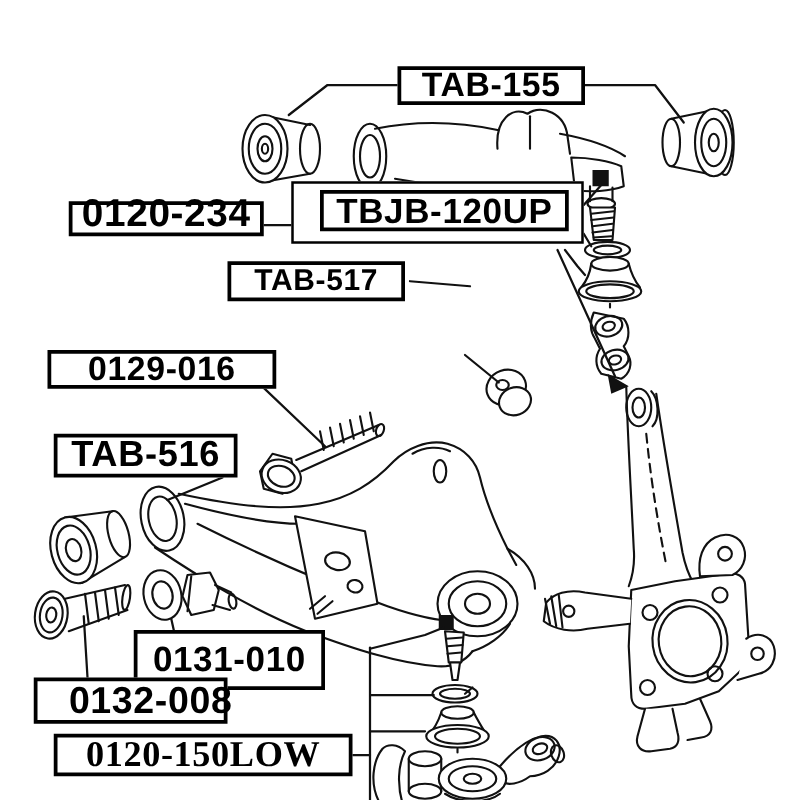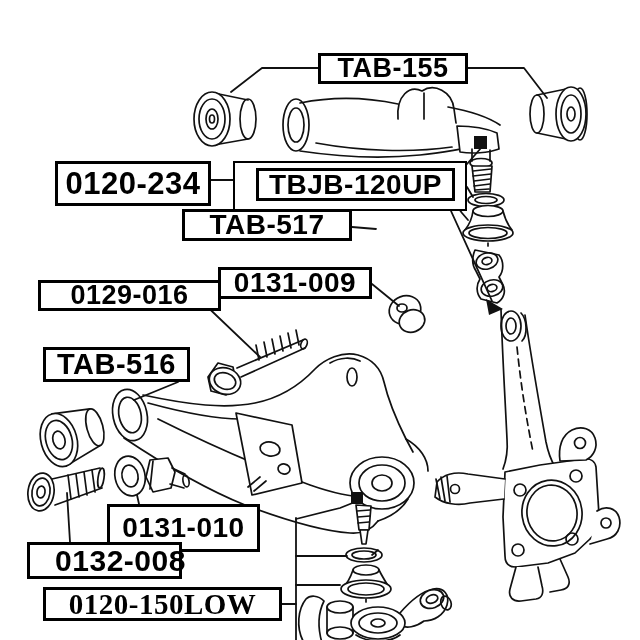--- a/index.html
+++ b/index.html
@@ -241,37 +241,34 @@
       <line x1="296" y1="611" x2="352" y2="611"></line>
       <line x1="296" y1="633" x2="341" y2="634"></line>
     </g>
   </g>
 </svg>
 
   <div class="plabel" style="left:318px;top:6px;width:150px;height:31px;font-size:27px;">
     <span>TAB-155</span>
   </div>
 
-  <div class="plabel" style="left:55px;top:114px;width:156px;height:45px;font-size:31px;">
+  <div class="plabel" style="left:55px;top:114px;width:156px;height:28px;font-size:31px;align-items:flex-end;">
     <span>0120-234</span>
   </div>
 
-  <div class="plabel thin" style="left:233px;top:114px;width:234px;height:50px;">
+  <div class="plabel thin" style="left:233px;top:98px;width:234px;height:50px;">
     <div class="plabel" style="left:21px;top:5px;width:199px;height:33px;font-size:28px;">
       <span>TBJB-120UP</span>
     </div>
   </div>
 
-  <div class="plabel" style="left:182px;top:162px;width:170px;height:32px;font-size:28px;">
+  <div class="plabel" style="left:182px;top:162px;width:142px;height:32px;font-size:24px;">
     <span>TAB-517</span>
   </div>
 
-  <div class="plabel" style="left:218px;top:220px;width:154px;height:32px;font-size:28px;">
-    <span>0131-009</span>
-  </div>
 
   <div class="plabel" style="left:38px;top:233px;width:183px;height:31px;font-size:27px;">
     <span>0129-016</span>
   </div>
 
   <div class="plabel" style="left:43px;top:300px;width:147px;height:35px;font-size:29px;">
     <span>TAB-516</span>
   </div>
 
   <div class="plabel" style="left:107px;top:457px;width:153px;height:48px;font-size:28px;">

